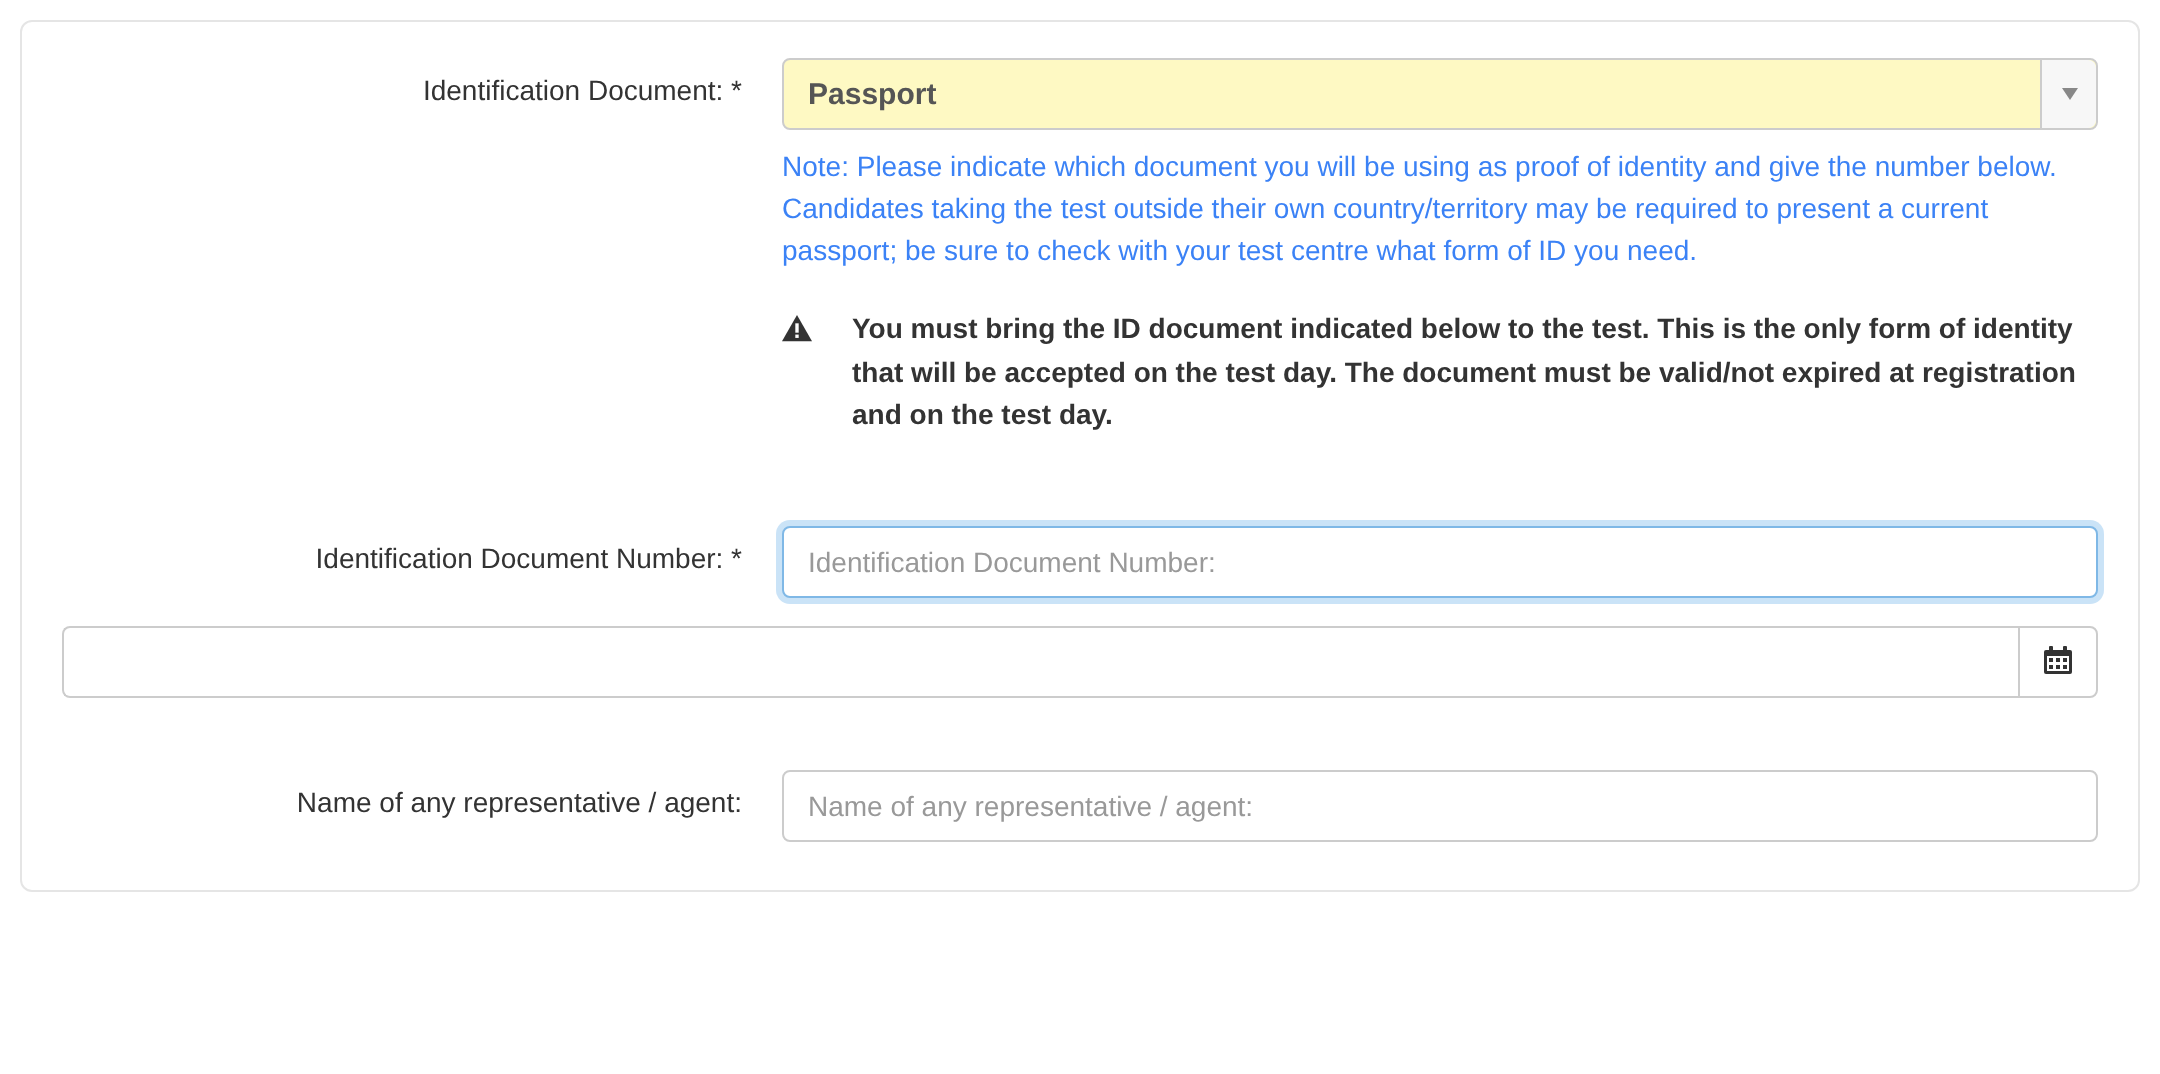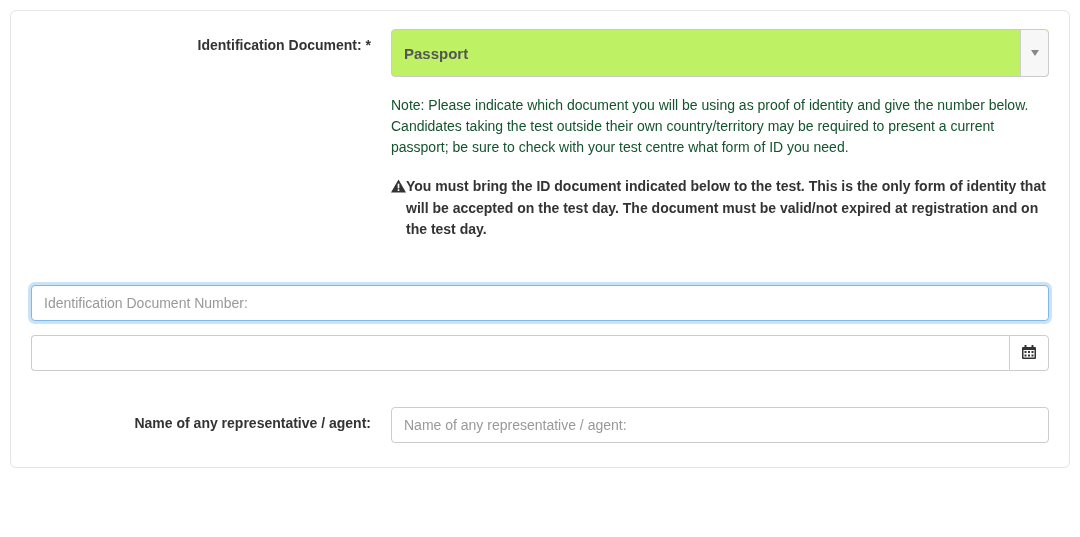--- a/index.html
+++ b/index.html
@@ -21,38 +21,38 @@
     display: flex;
     align-items: flex-start;
     margin-bottom: 14px;
   }
   .form-row:last-child { margin-bottom: 0; }
   .label-col {
     flex: 0 0 360px;
     text-align: right;
     padding-right: 20px;
     padding-top: 8px;
-    font-weight: 700;
+    font-weight: 400;
     color: #333;
   }
   .field-col {
     flex: 1 1 auto;
     min-width: 0;
   }
   .select-wrap {
     position: relative;
     width: 100%;
   }
   .select-main {
     border: 1px solid #ccc;
     border-radius: 4px;
-    height: 48px;
+    height: 36px;
     display: flex;
     align-items: stretch;
-    background: #bef264;
+    background: #fef9c3;
   }
   .select-value {
     flex: 1;
     padding: 0 12px;
     display: flex;
     align-items: center;
     font-weight: 700;
     color: #555;
     font-size: 15px;
   }
@@ -61,34 +61,34 @@
     border-left: 1px solid #ccc;
     display: flex;
     align-items: center;
     justify-content: center;
     background: #f7f7f7;
     border-top-right-radius: 4px;
     border-bottom-right-radius: 4px;
   }
   .select-arrow svg { width: 8px; height: 6px; }
   .note {
-    color: #14532d;
+    color: #3b82f6;
     font-size: 14px;
     line-height: 1.5;
-    margin-top: 18px;
+    margin-top: 8px;
   }
   .warning {
     font-weight: 700;
     color: #333;
     font-size: 14px;
     line-height: 1.55;
     margin-top: 18px;
     display: flex;
     align-items: flex-start;
-    gap: 0;
+    gap: 20px;
   }
   .warning-icon {
     flex: 0 0 auto;
     margin-top: 2px;
   }
   .warning-icon svg { width: 15px; height: 14px; }
   .text-input {
     width: 100%;
     height: 36px;
     border: 1px solid #ccc;
@@ -158,20 +158,21 @@
               <rect x="7.1" y="10.5" width="1.8" height="1.8" fill="#fff"></rect>
             </svg>
         </span>
         <span>You must bring the ID document indicated below to the test. This is the only form of identity that will be accepted on the test day. The document must be valid/not expired at registration and on the test day.</span>
       </div>
       <div class="spacer-big"></div>
     </div>
   </div>
 
   <div class="form-row">
+    <div class="label-col">Identification Document Number: *</div>
     <div class="field-col">
       <input type="text" class="text-input focused" placeholder="Identification Document Number:" style="">
     </div>
   </div>
 
   <div class="form-row">
     <div class="field-col">
       <div class="date-wrap">
         <input type="text" class="date-input" style="">
         <div class="date-btn">

